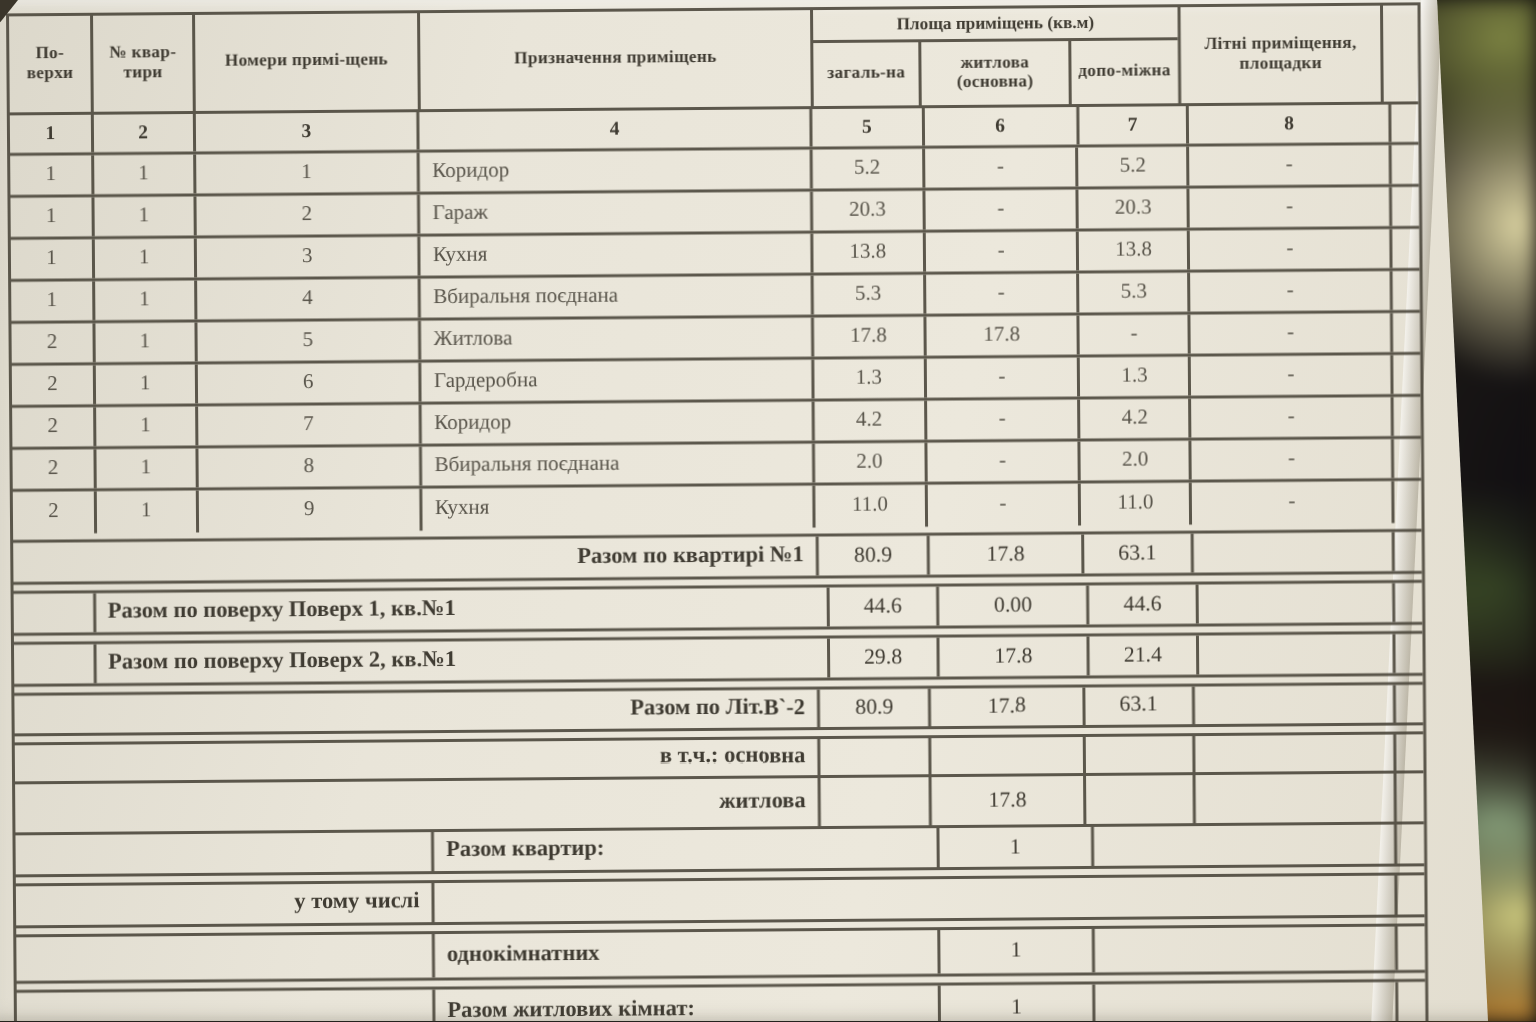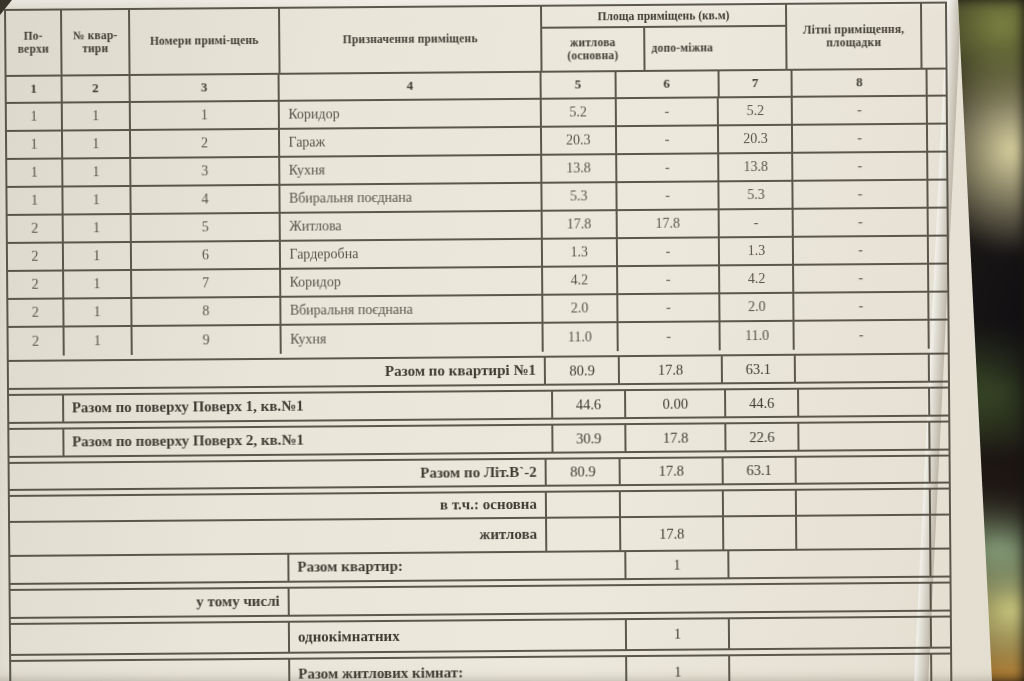--- a/index.html
+++ b/index.html
@@ -91,20 +91,21 @@
       <div class="table">
 
         <div class="tr h66">
           <div class="td c1 th">По-верхи</div>
           <div class="td c2 th">№ квар-тири</div>
           <div class="td c3 th">Номери примі-щень</div>
           <div class="td c4 th">Призначення приміщень</div>
           <div class="group">
             <div class="gtitle">Площа приміщень (кв.м)</div>
             <div class="gsub">
+              <div class="td c5 th">загаль-на</div>
               <div class="td c6 th">житлова (основна)</div>
               <div class="td c7 th lastsub">допо-міжна</div>
             </div>
           </div>
           <div class="td c8 th summer-th">Літні приміщення, площадки</div>
           <div class="td edge"></div>
         </div>
 
         <div class="tr h27">
           <div class="td c1 numhead">1</div>
@@ -239,23 +240,23 @@
           <div class="td c6 val">0.00</div>
           <div class="td c7 val">44.6</div>
           <div class="td c8"></div>
           <div class="td edge"></div>
         </div>
         <div class="gap"></div>
 
         <div class="tr h28">
           <div class="td c1"></div>
           <div class="td w501 lbl leftal">Разом по поверху Поверх 2, кв.№1</div>
-          <div class="td c5 val">30.9</div>
+          <div class="td c5 val">29.8</div>
           <div class="td c6 val">17.8</div>
-          <div class="td c7 val">22.6</div>
+          <div class="td c7 val">21.4</div>
           <div class="td c8"></div>
           <div class="td edge"></div>
         </div>
         <div class="gap"></div>
 
         <div class="tr h27">
           <div class="td w541 lbl rightal">Разом по Літ.В`-2</div>
           <div class="td c5 val">80.9</div>
           <div class="td c6 val">17.8</div>
           <div class="td c7 val">63.1</div>

